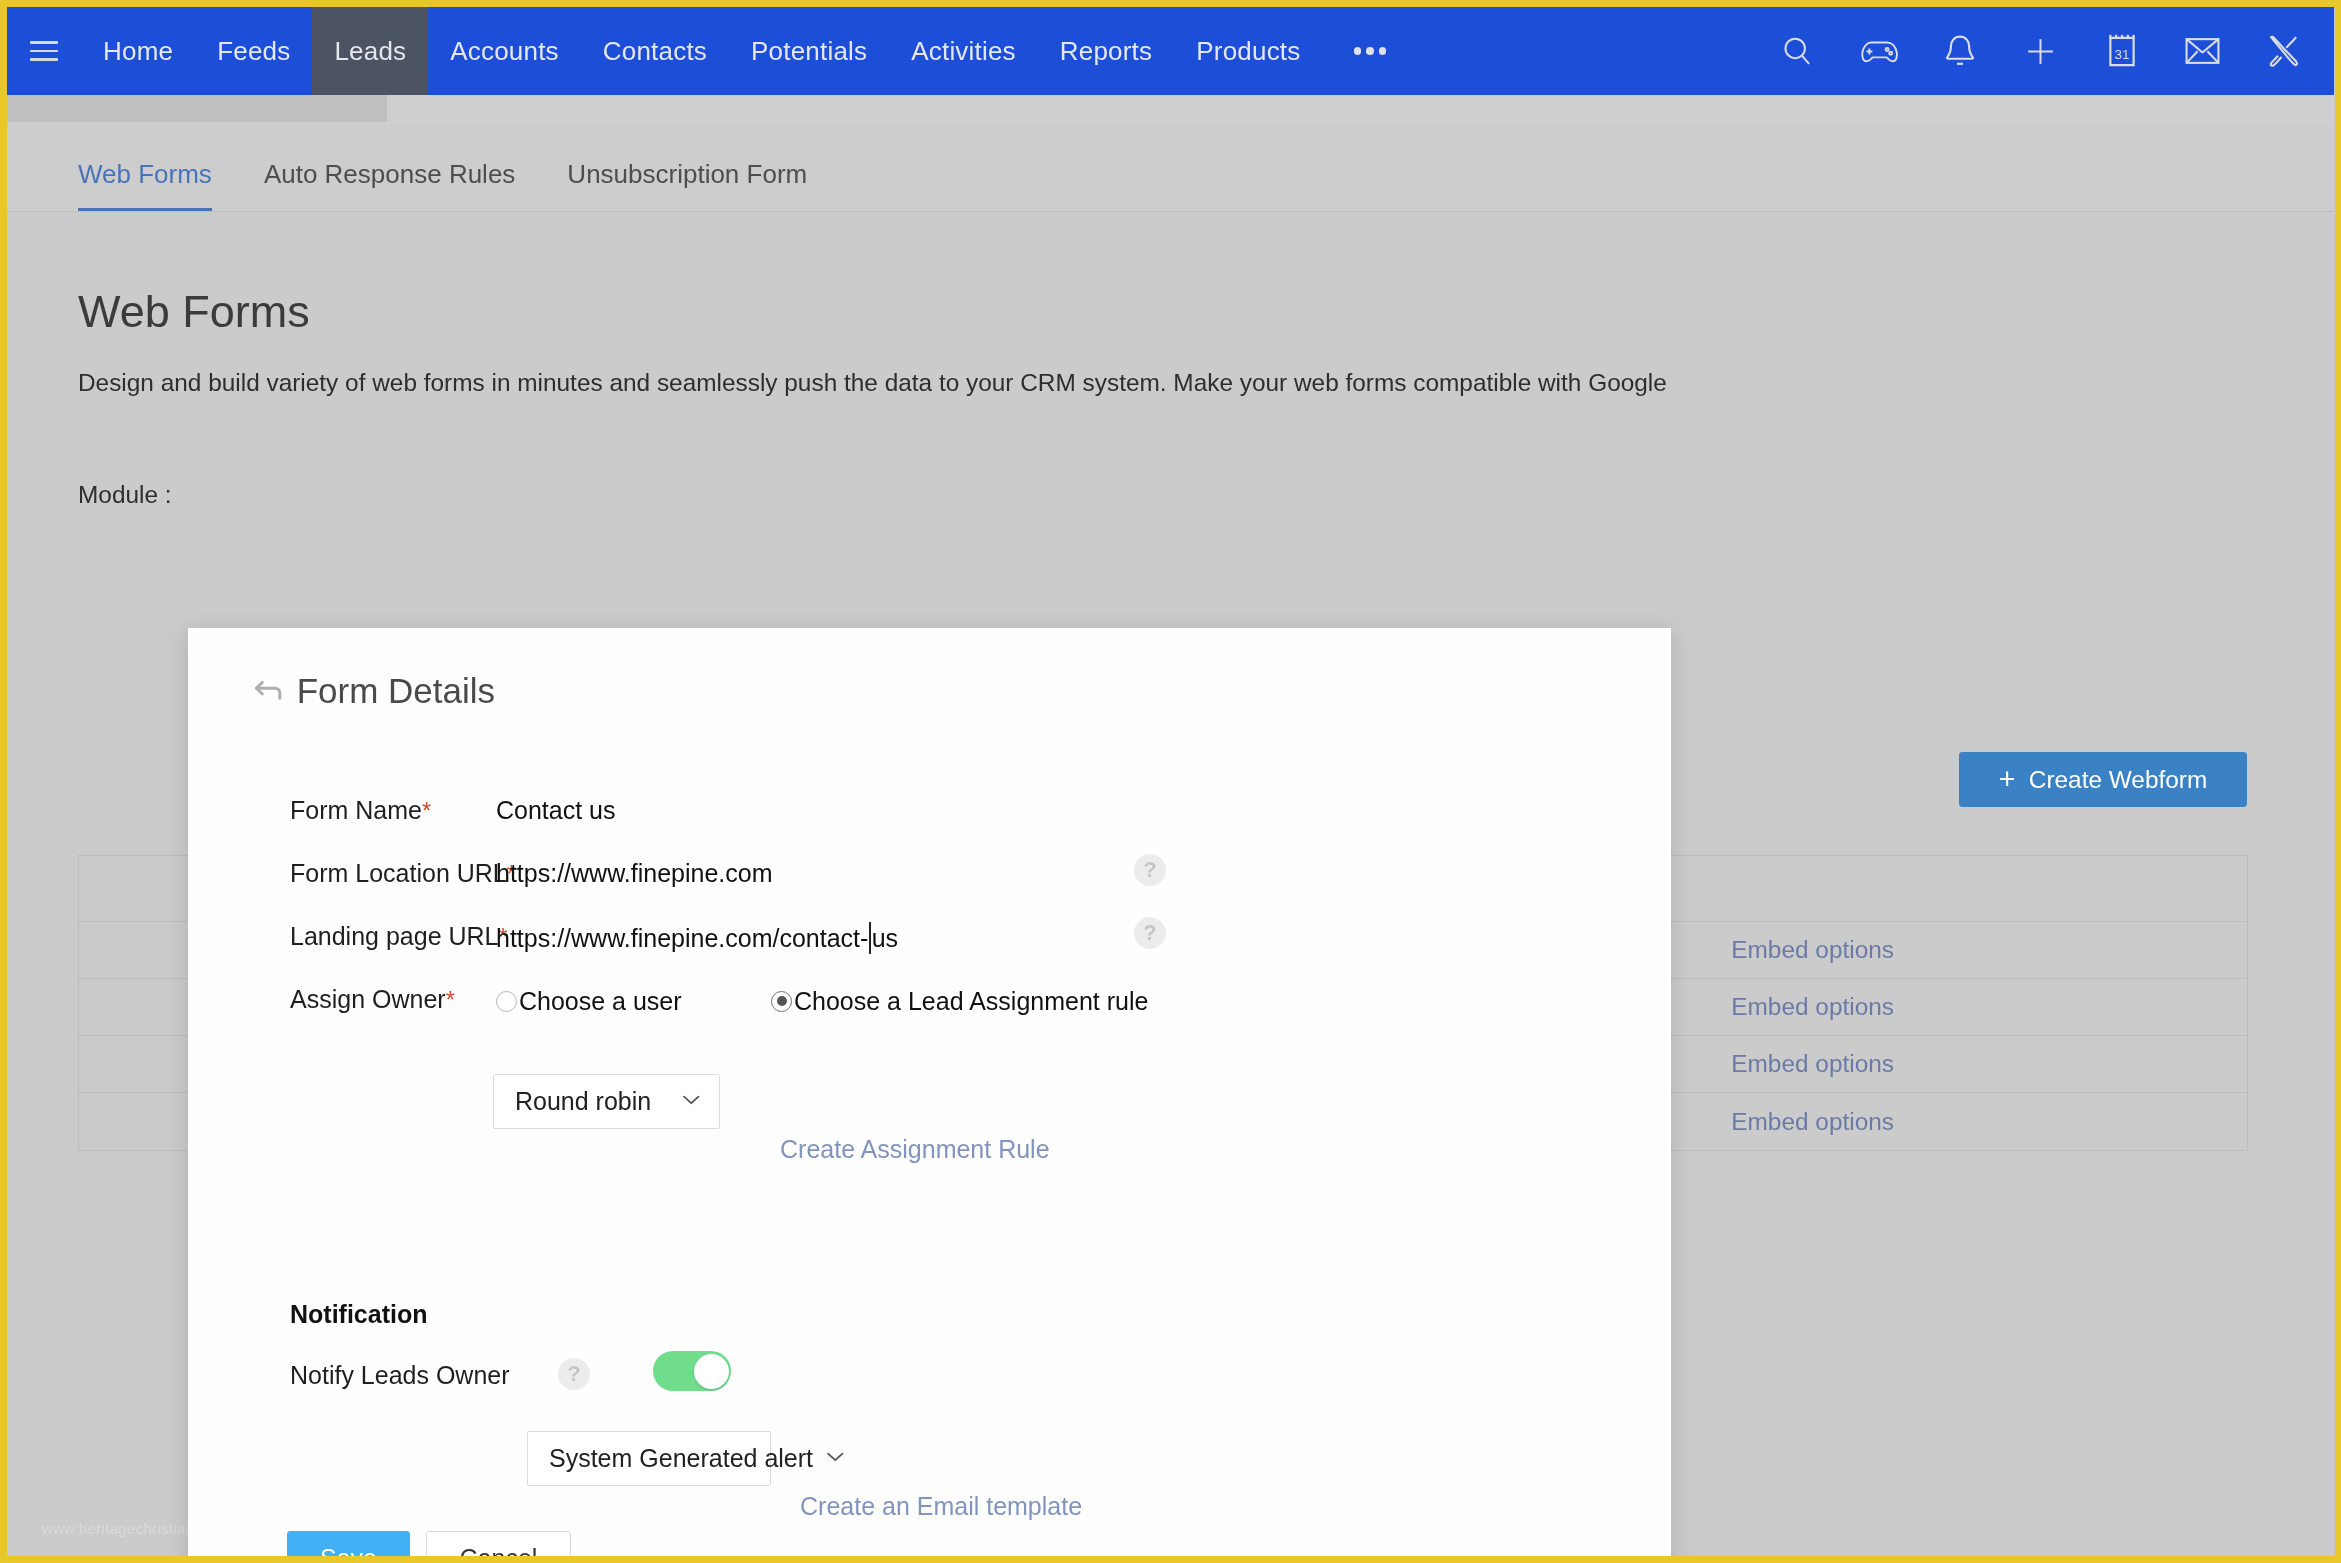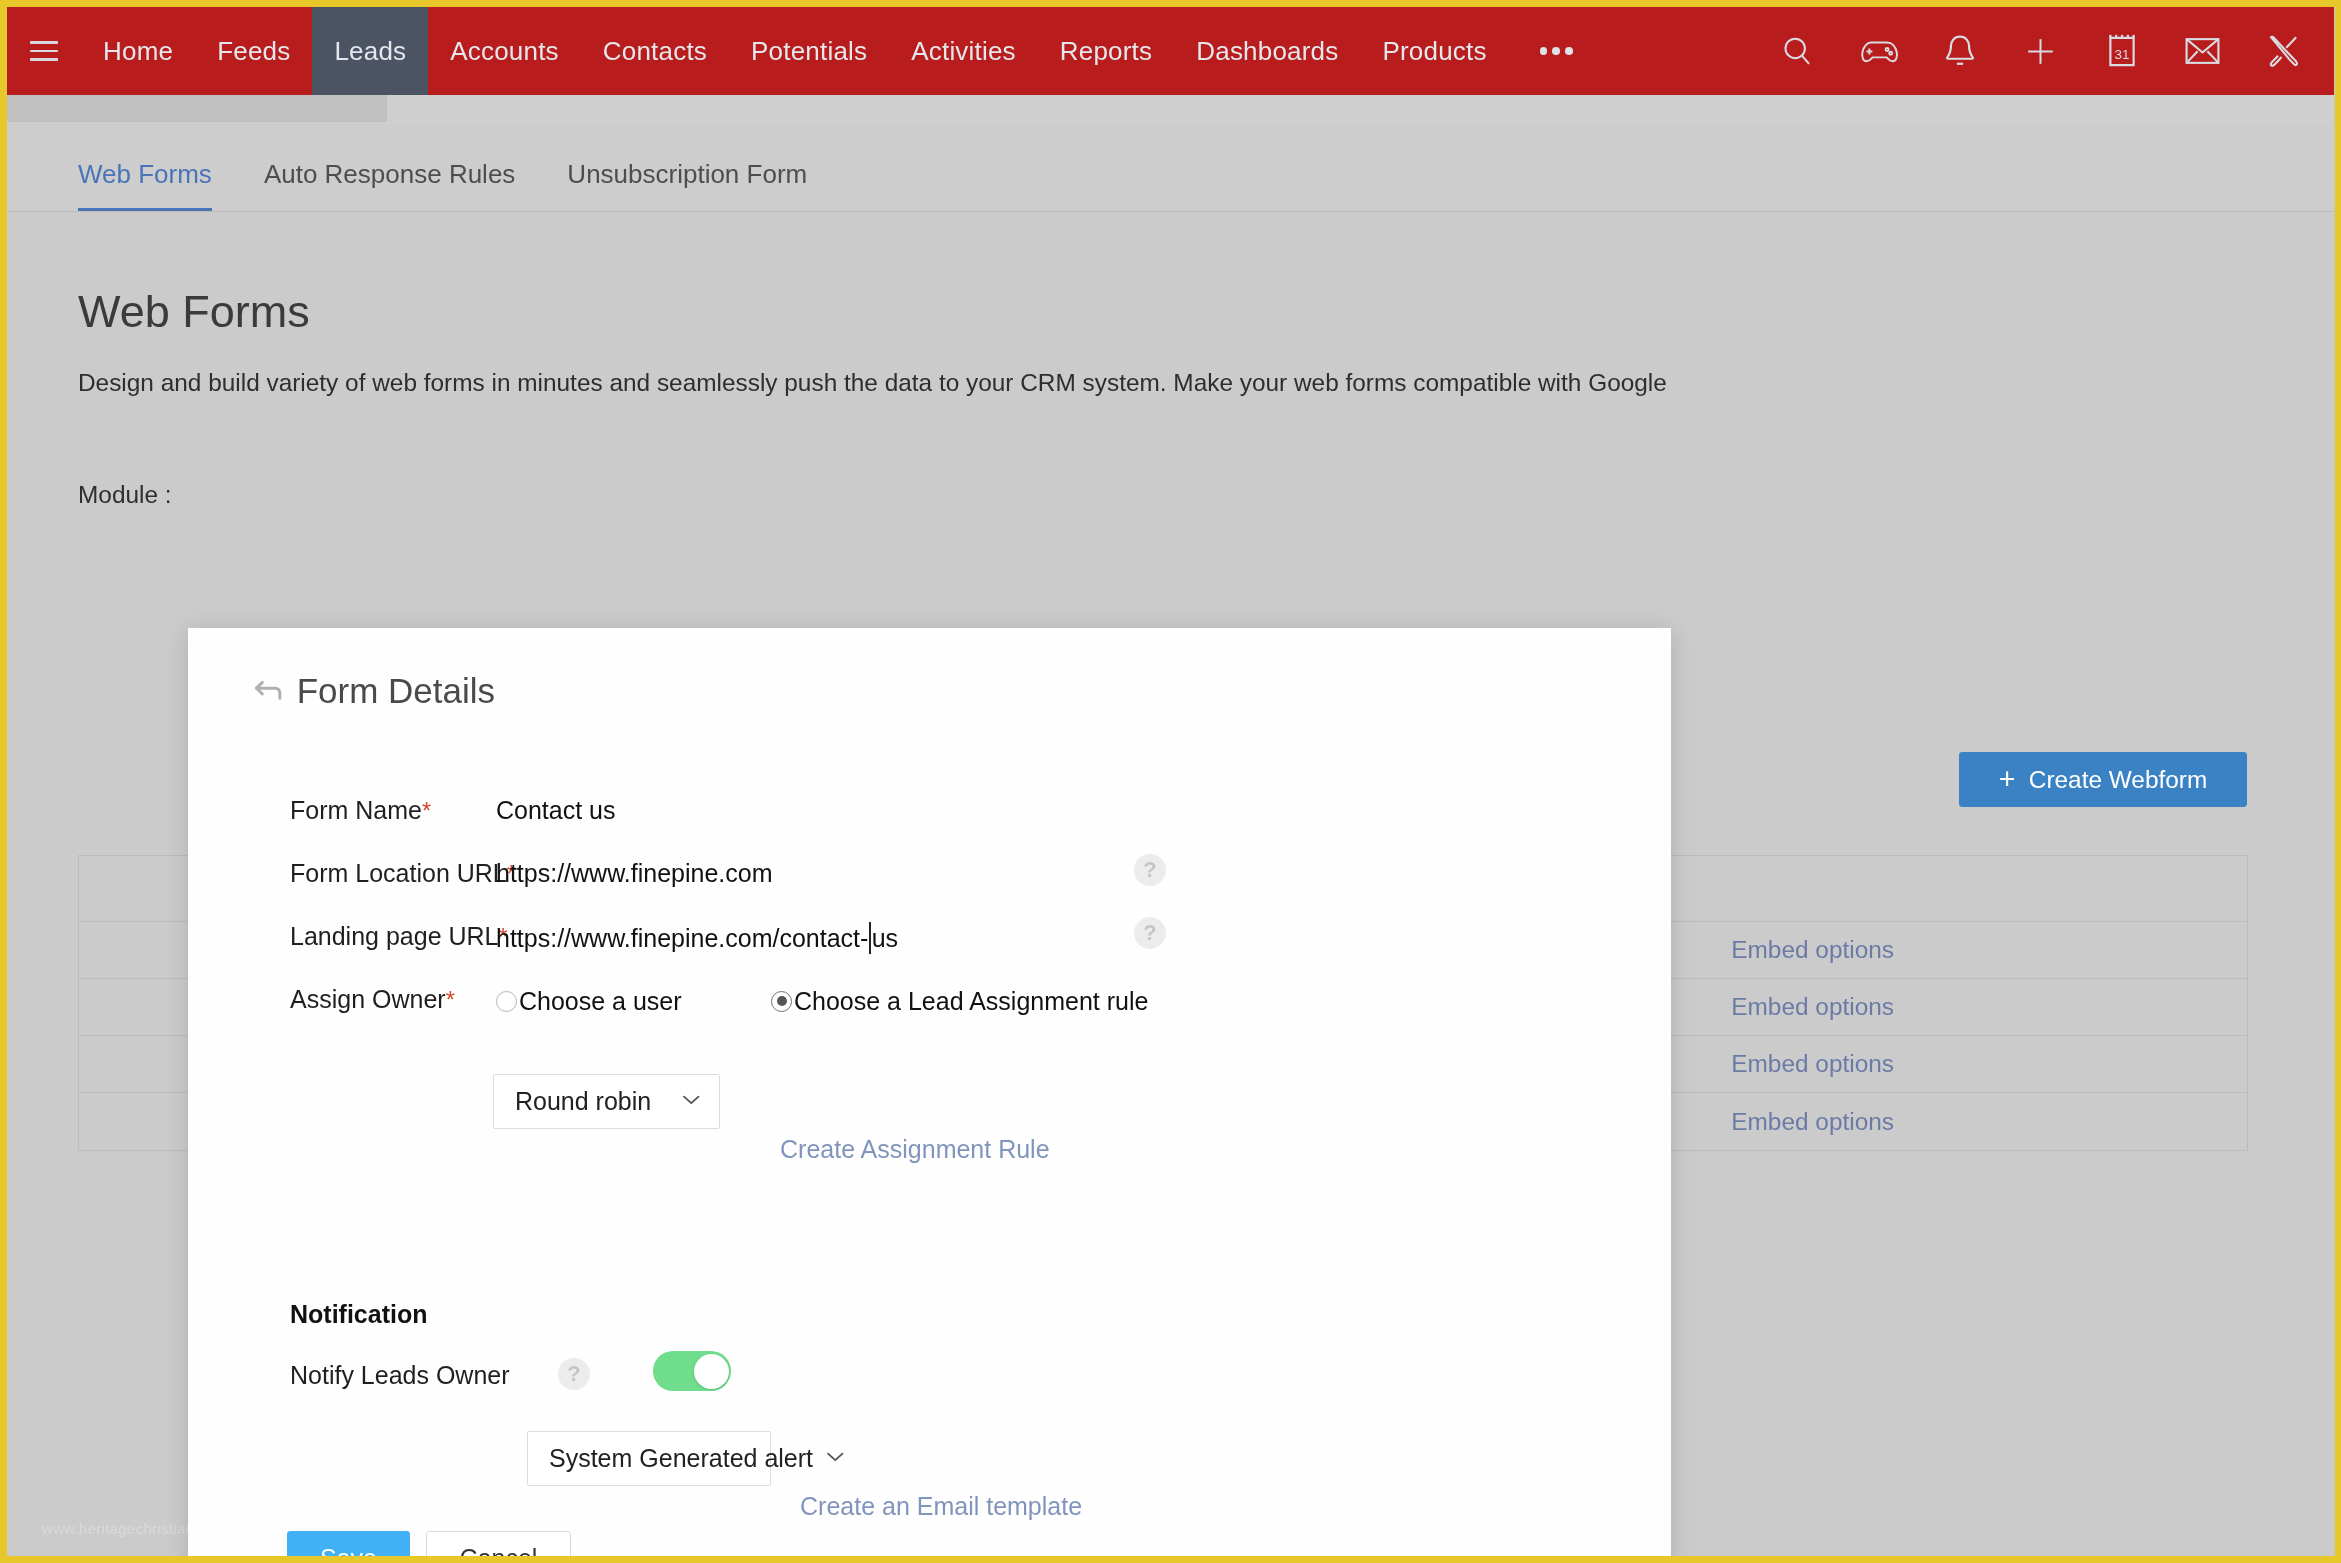--- a/index.html
+++ b/index.html
@@ -14,21 +14,21 @@
     width: 2342px; height: 1563px;
     border: 7.6px solid #e8c72a;
     background: #c9c9c9;
     overflow: hidden;
   }
 
   
   #topnav {
     position: absolute; left: 0; top: 0;
     width: 2327px; height: 88px;
-    background: #b91c1c;
+    background: #1d4ed8;
     display: flex; align-items: stretch;
   }
   .hamburger {
     width: 74px; display: flex; flex-direction: column;
     align-items: center; justify-content: center; gap: 5.9px;
     cursor: pointer;
   }
   .hamburger span {
     display: block; width: 28.6px; height: 2.5px; background: #d6d9de; border-radius: 0.8px;
   }
@@ -254,23 +254,20 @@
         <span>Contacts</span>
       </div>
     <div class="navitem">
         <span>Potentials</span>
       </div>
     <div class="navitem">
         <span>Activities</span>
       </div>
     <div class="navitem">
         <span>Reports</span>
-      </div>
-    <div class="navitem">
-        <span>Dashboards</span>
       </div>
     <div class="navitem">
         <span>Products</span>
       </div>
 
     <div class="navdots">
         <i></i>
         <i></i>
         <i></i>
       </div>

